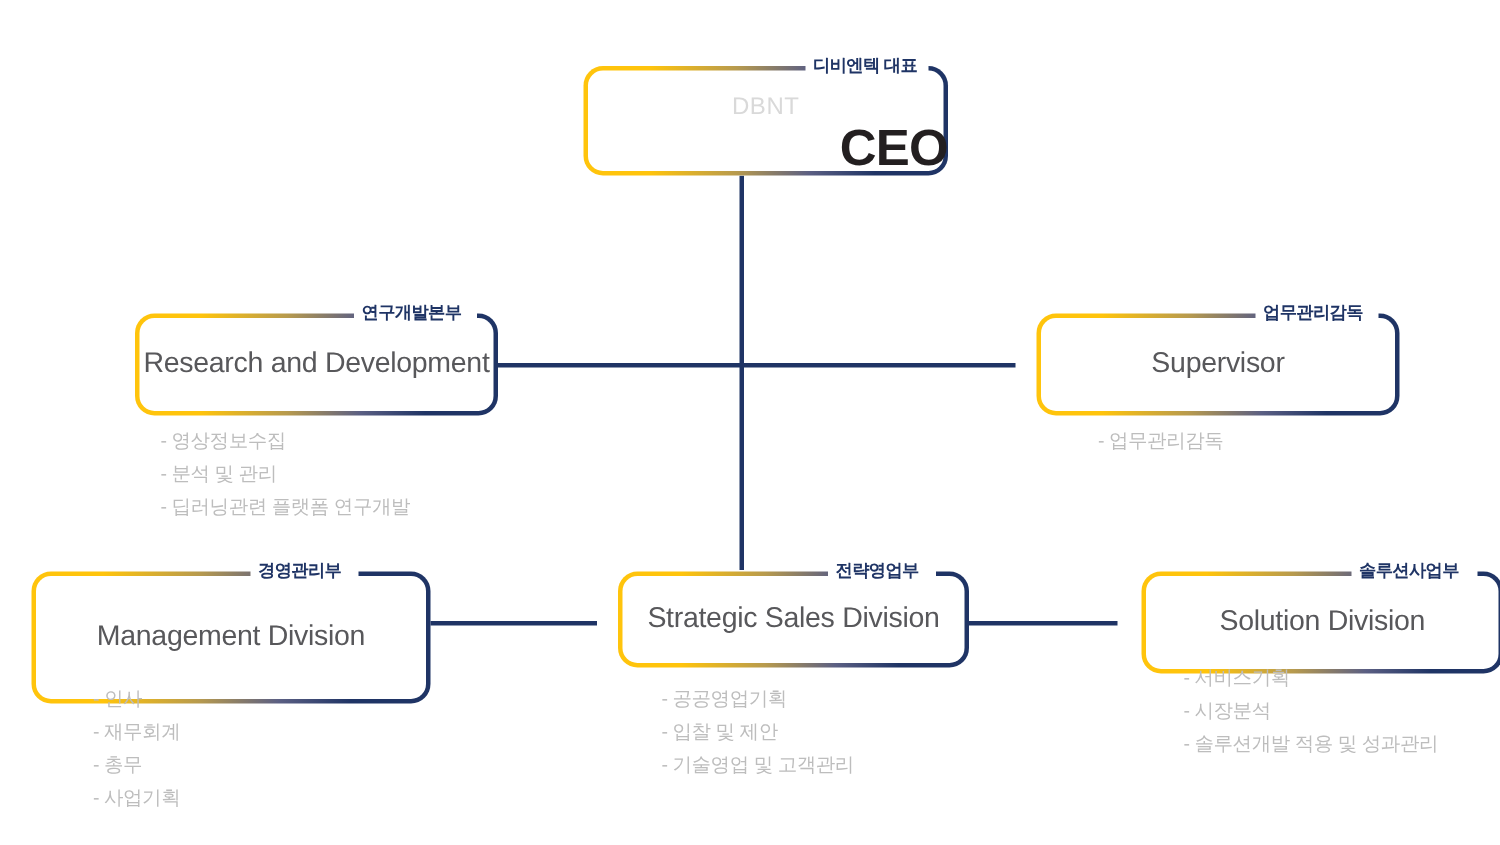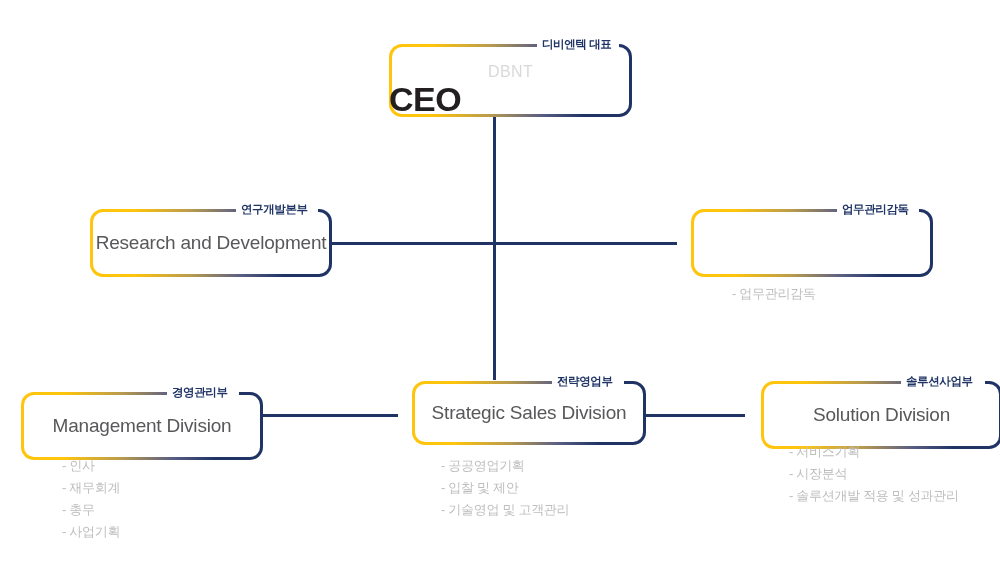--- a/index.html
+++ b/index.html
@@ -101,21 +101,21 @@
     top: 19px;
     text-align: center;
     color: #d9d9d9;
     font-size: 16px;
     letter-spacing: 0.4px;
   }
   .ceo-title {
     position: absolute;
     left: 0; right: 0;
     top: 36px;
-    text-align: left;
+    text-align: right;
     color: #231f20;
     font-size: 34px;
     font-weight: bold;
     letter-spacing: -0.5px;
   }
 
   
   .bullets {
     position: absolute;
     color: #bdbdbd;
@@ -149,34 +149,40 @@
 
   <div class="node" style="left:74px; top:209px; width:242px; height:68px;">
     <div class="box">
       <div class="box-border"></div>
       <div class="box-inner"></div>
     </div>
     <div class="label-gap" style="left:146px; width:82px;"></div>
     <div class="node-label" style="left:151px;">연구개발본부</div>
     <div class="node-title">Research and Development</div>
   </div>
+  <div class="bullets" style="left:107px; top:283px;">
+    <div>- 영상정보수집</div>
+    <div>- 분석 및 관리</div>
+    <div>- 딥러닝관련 플랫폼 연구개발</div>
+  </div>
 
   <div class="node" style="left:675px; top:209px; width:242px; height:68px;">
     <div class="box">
       <div class="box-border"></div>
       <div class="box-inner"></div>
     </div>
     <div class="label-gap" style="left:146px; width:82px;"></div>
     <div class="node-label" style="left:151px;">업무관리감독</div>
+    <div class="node-title">Supervisor</div>
   </div>
   <div class="bullets" style="left:732px; top:283px;text-align:right;">
     <div>- 업무관리감독</div>
   </div>
 
-  <div class="node" style="left:5px; top:392px; width:242px; height:68px;">
+  <div class="node" style="left:5px; top:381px; width:242px; height:88px;padding-left:24px;">
     <div class="box">
       <div class="box-border"></div>
       <div class="box-inner"></div>
     </div>
     <div class="label-gap" style="left:146px; width:72px;"></div>
     <div class="node-label" style="left:151px;">경영관리부</div>
     <div class="node-title">Management Division</div>
   </div>
   <div class="bullets" style="left:62px; top:455px;">
     <div>- 인사</div>

